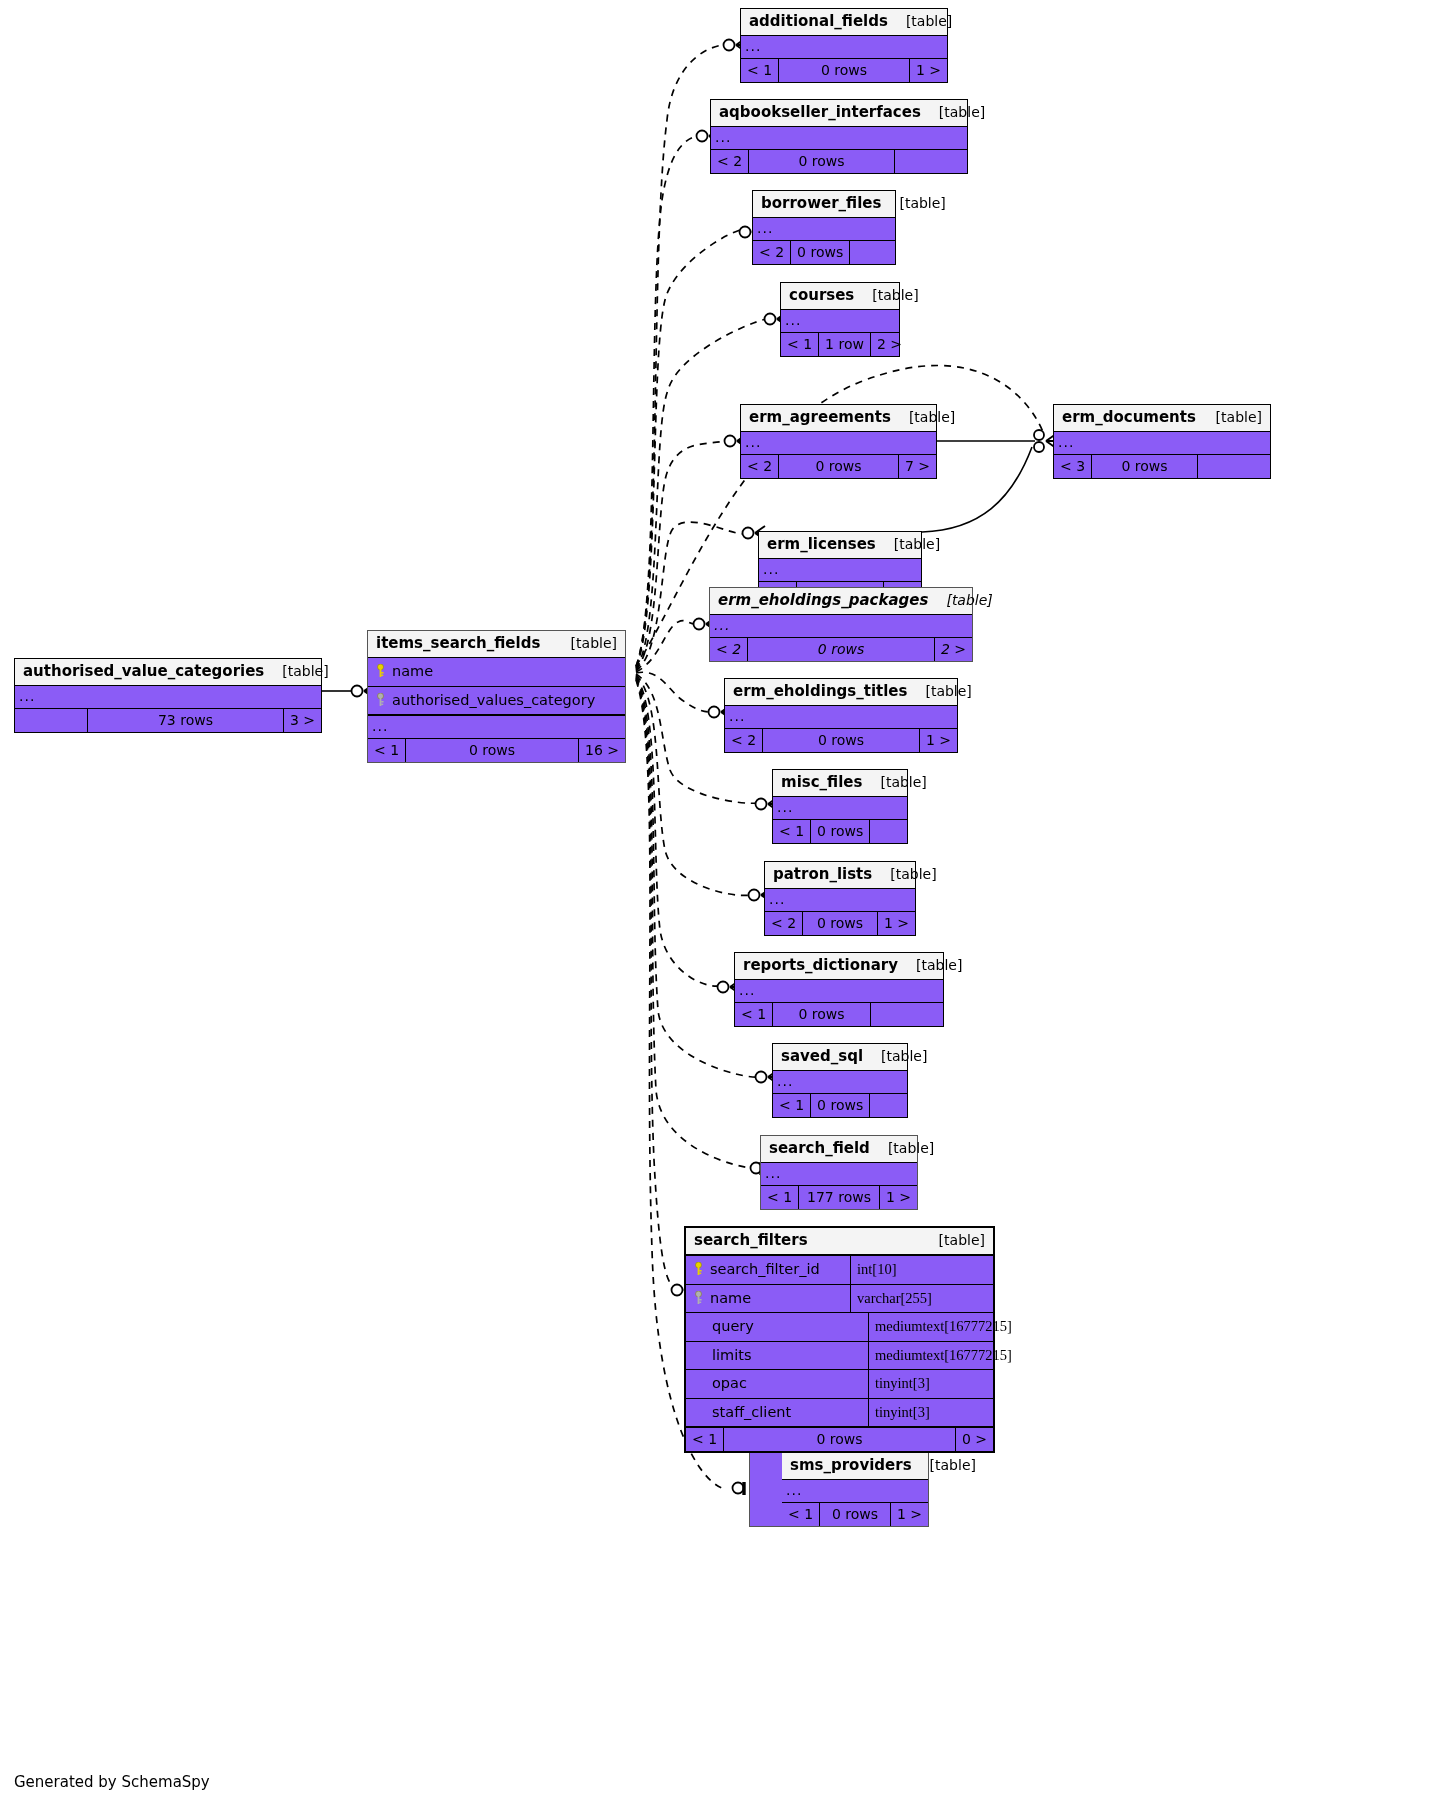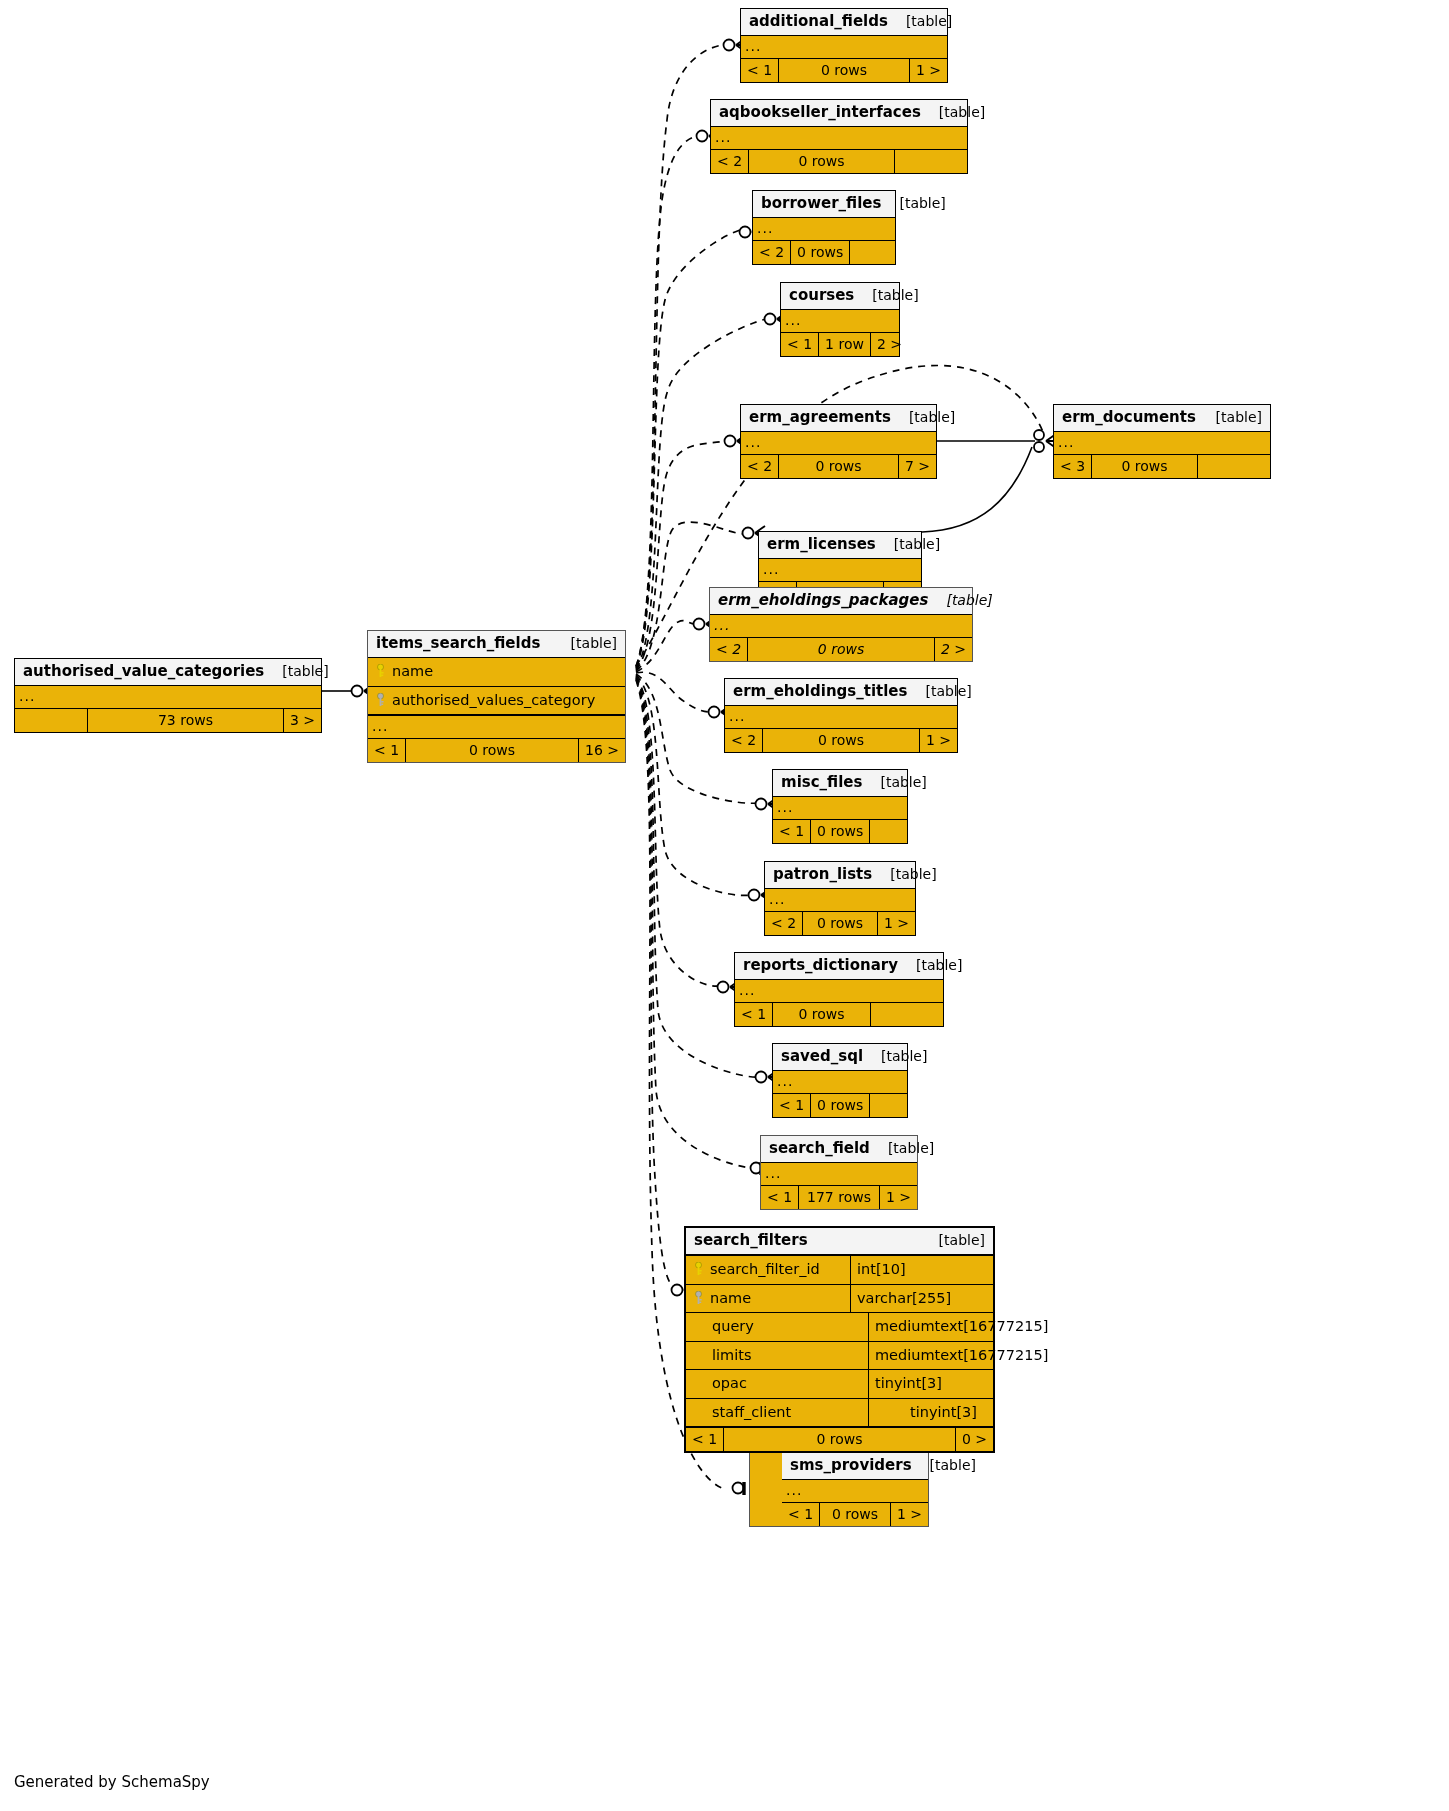--- a/index.html
+++ b/index.html
@@ -23,21 +23,21 @@
     left: 0;
     top: 0;
     width: 1449px;
     height: 1811px;
     pointer-events: none;
   }
 
   
   .tbl {
     position: absolute;
-    background: #eab308;
+    background: #8b5cf6;
     border: 1px solid #000000;
     box-sizing: border-box;
     font-size: 14.5px;
     line-height: 1;
   }
   .tbl.thick {
     border: 2px solid #000000;
   }
   .tbl.grey {
     border: 1px solid #555555;
@@ -69,34 +69,35 @@
     padding: 3px 4px 5px 4px;
     font-size: 14px;
     letter-spacing: 1px;
     color: #000;
   }
   .col-row {
     display: flex;
     border-bottom: 1px solid #000000;
     align-items: stretch;
   }
-  .col-row:last-child { border-bottom: none; gap: 35px; }
+  .col-row:last-child { border-bottom: none; }
   .col-name {
     flex: 0 0 150px;
     padding: 6px 6px 7px 8px;
     display: flex;
     gap: 7px;
     border-right: 1px solid #000000;
     white-space: nowrap;
   }
   .col-name.nokey { padding-left: 26px; }
   .col-type {
     flex: 1 1 auto;
     padding: 6px 8px 7px 6px;
     white-space: nowrap;
+    font-family: Liberation Serif, serif;
   }
   .keyicon {
     width: 9px;
     height: 13px;
     flex: 0 0 auto;
     display: inline-block;
   }
   .footer-row {
     display: flex;
     font-size: 14px;

